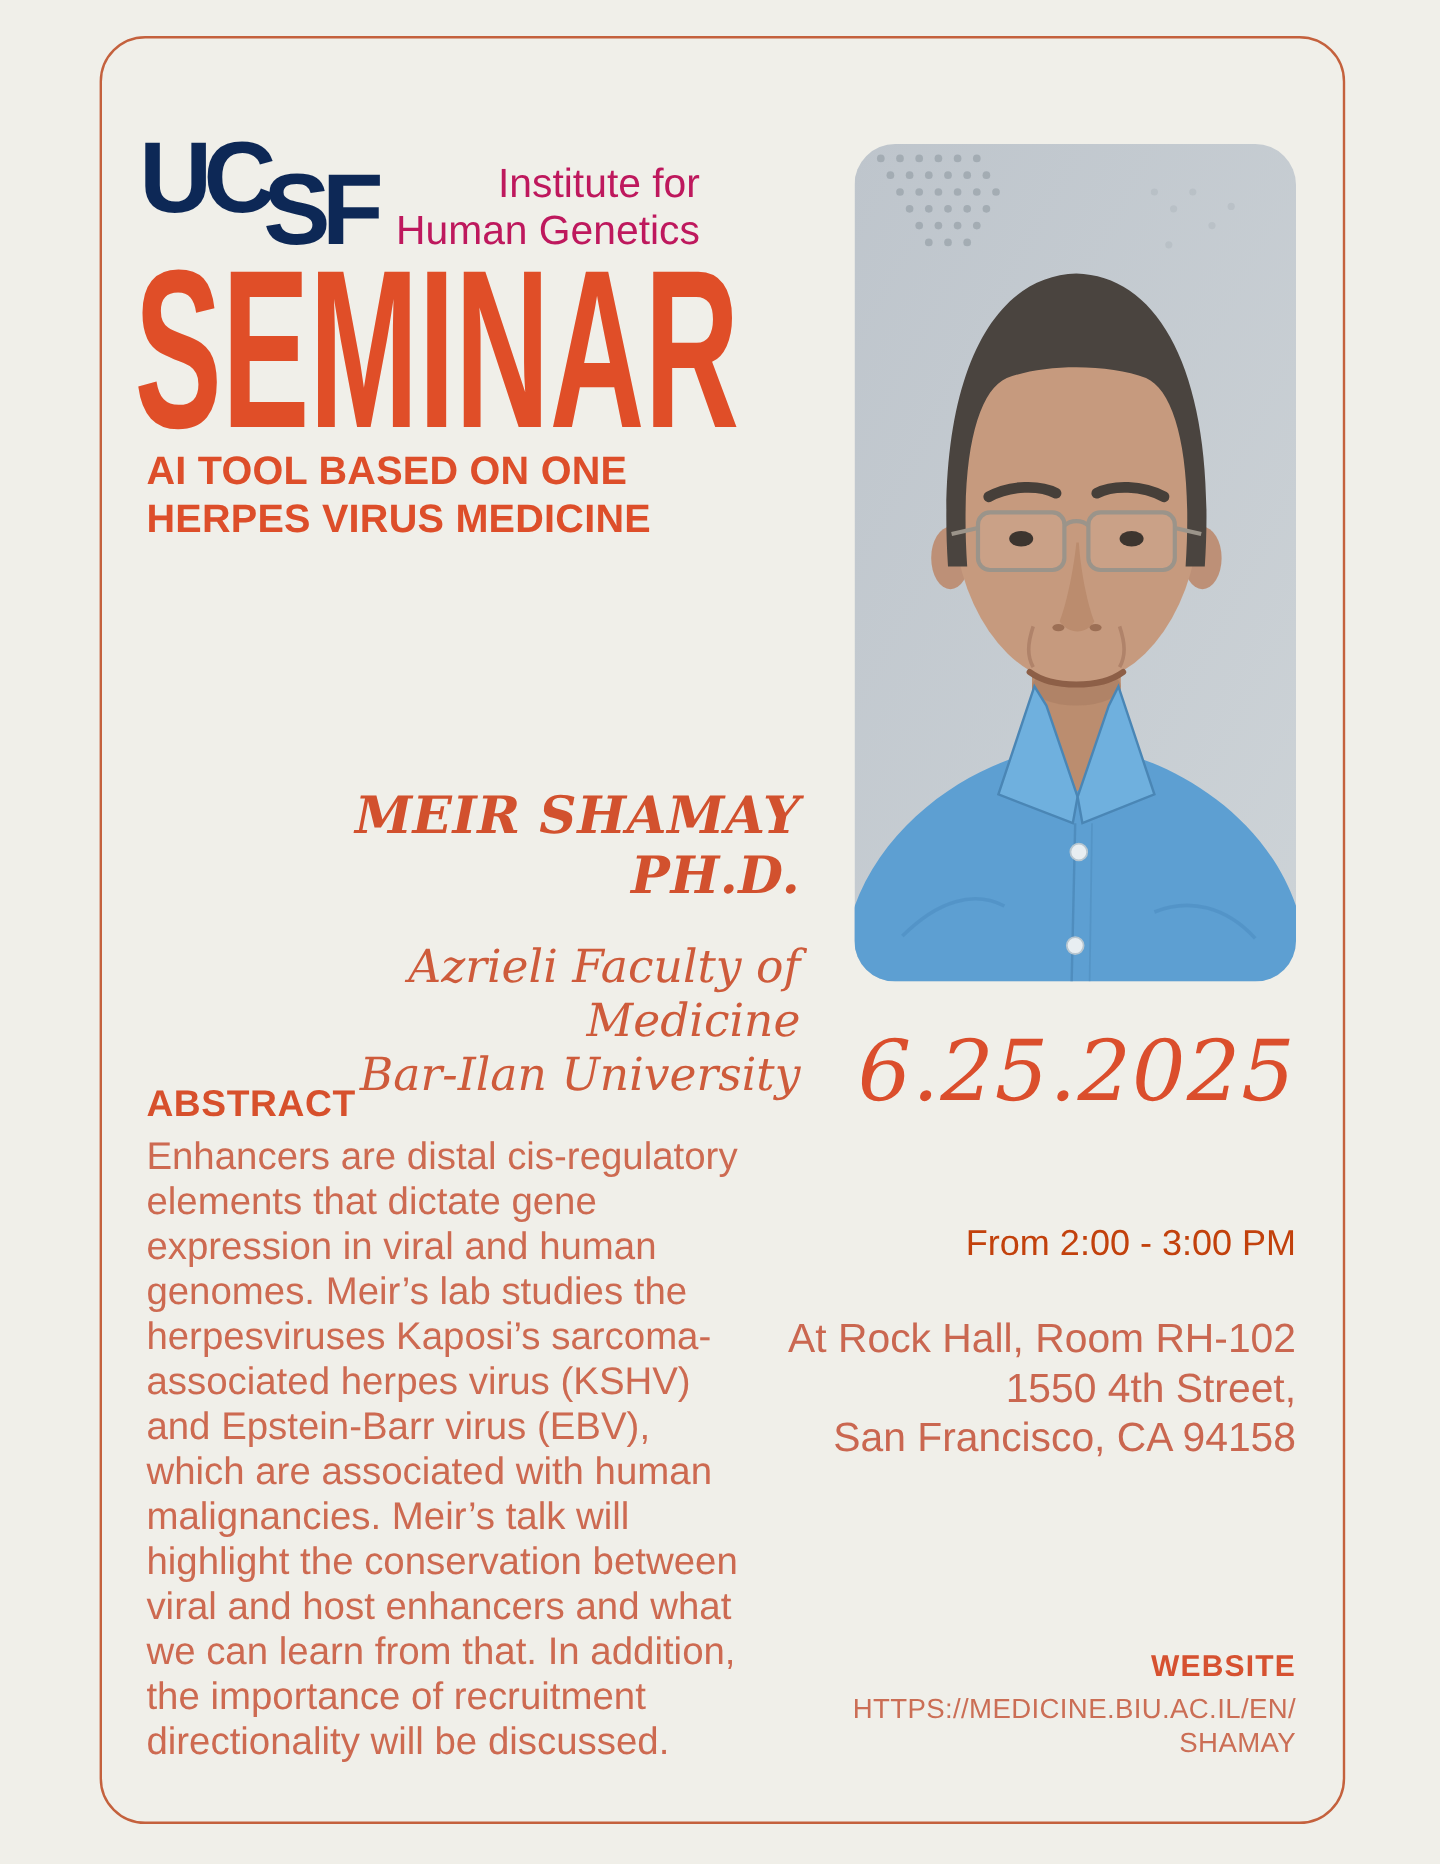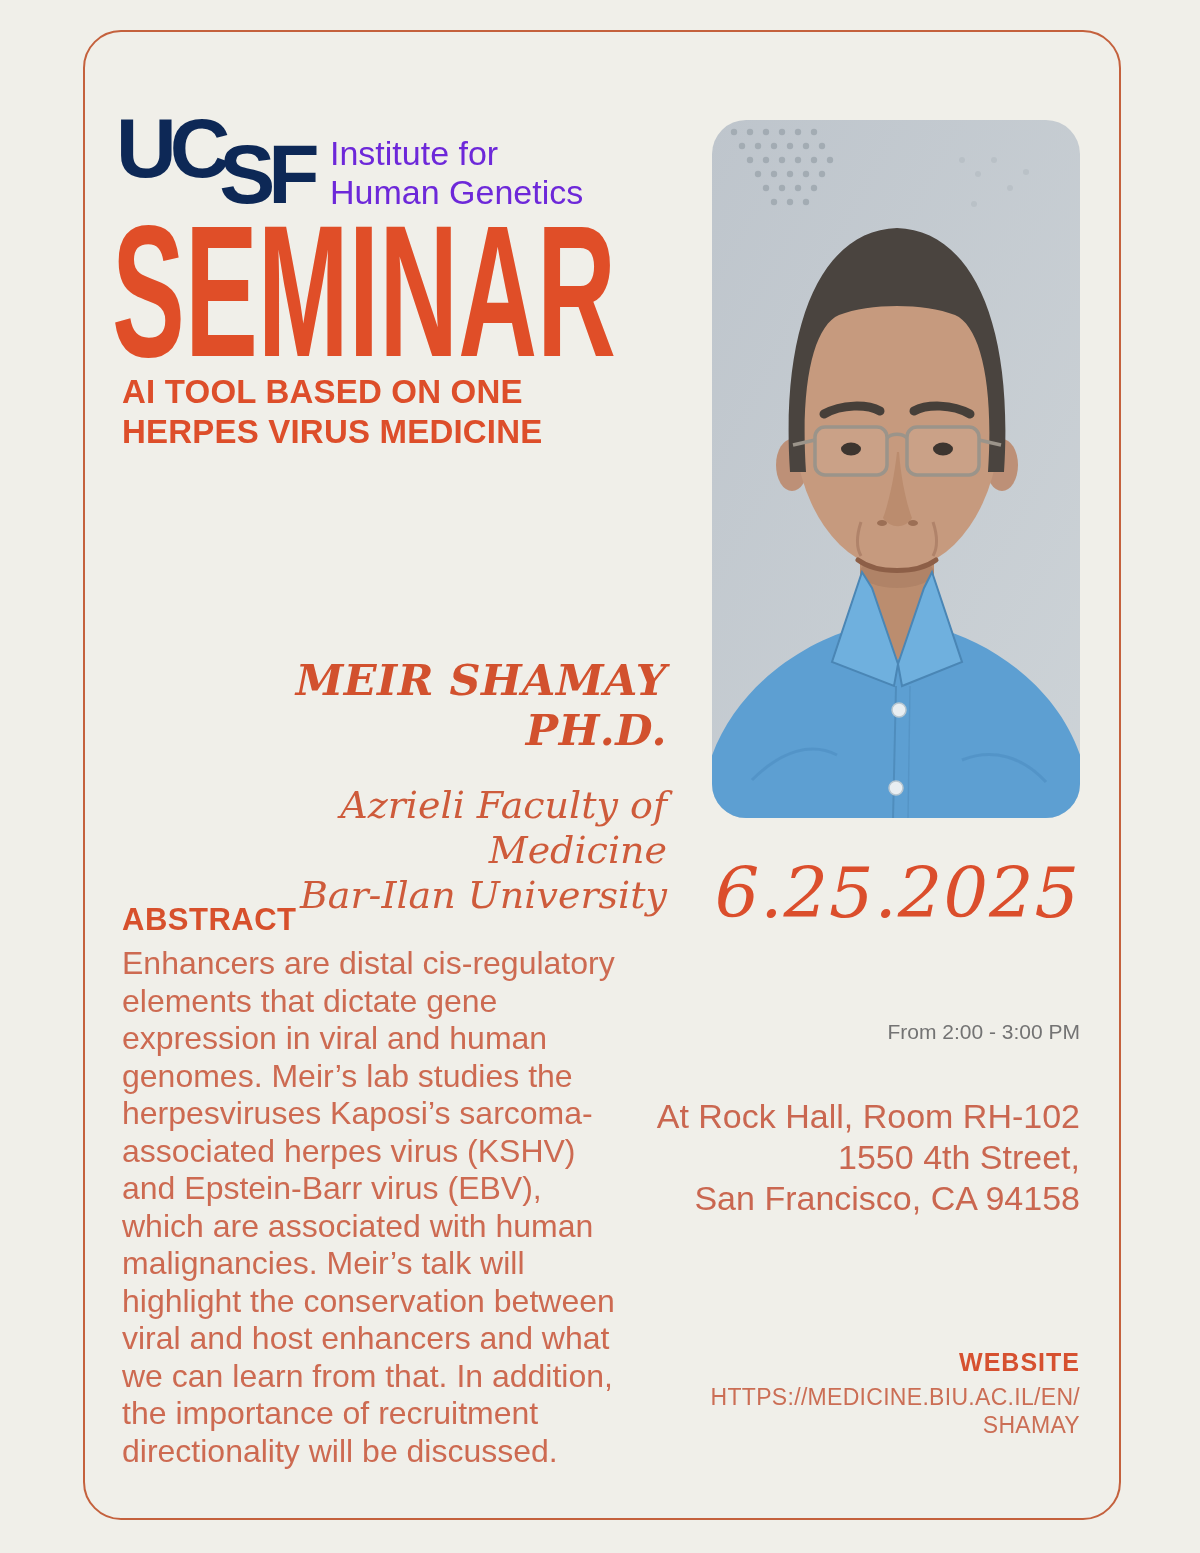--- a/index.html
+++ b/index.html
@@ -5,21 +5,21 @@
   html,body{margin:0;padding:0;background:#F0EFE9;}
   .canvas{position:relative;width:1200px;height:1553px;background:#F0EFE9;overflow:hidden;
           font-family:"Liberation Sans",sans-serif;}
   .abs{position:absolute;}
   .frame{left:83px;top:30px;width:1034px;height:1486px;border:2.5px solid #C4613D;border-radius:38px;}
 
   
   .wordmark{left:116px;top:106px;color:#0D2856;font-weight:bold;font-size:84px;line-height:1;
             letter-spacing:-7px;white-space:nowrap;}
   .wordmark .sf{position:relative;top:26px;left:-4px;}
-  .orgname{left:330px;top:134px;color:#6d28d9;font-size:34px;line-height:39px;font-weight:400;}
+  .orgname{left:330px;top:134px;color:#be185d;font-size:34px;line-height:39px;font-weight:400;text-align:right;}
 
   
   .seminar-svg{left:112px;top:218px;}
 
   
   .talk-title{left:122px;top:372px;color:#DD4E2A;font-size:33px;font-weight:800;line-height:40px;
               letter-spacing:0.2px;}
 
   
   .photo{left:712px;top:120px;width:368px;height:698px;border-radius:34px;overflow:hidden;}
@@ -30,25 +30,25 @@
   .speaker-name{font-size:43px;font-weight:bold;letter-spacing:0.5px;}
   .speaker-affil{margin-top:28px;font-size:38px;line-height:45px;color:#CE5B3B;}
 
   
   .abstract-h{left:122px;top:902px;color:#D7502C;font-size:31px;font-weight:800;letter-spacing:0.5px;}
   .abstract-body{left:122px;top:945px;width:500px;color:#CD6A51;font-size:32px;line-height:37.5px;}
 
   
   .date{left:640px;top:852px;width:440px;text-align:right;color:#DB4E2C;
         font-family:"DejaVu Serif",serif;font-style:italic;font-size:70px;letter-spacing:1px;}
-  .time{left:640px;top:1020px;width:440px;text-align:right;color:#737373;font-size:21px;}
+  .time{left:640px;top:1020px;width:440px;text-align:right;color:#c2410c;font-size:30px;}
   .location{left:600px;top:1096px;width:480px;text-align:right;color:#CA6750;
             font-size:34px;line-height:41px;}
   .website{left:640px;top:1348px;width:440px;text-align:right;}
-  .website-label{color:#D65130;font-size:25px;font-weight:800;letter-spacing:1px;}
+  .website-label{color:#D65130;font-size:25px;font-weight:800;letter-spacing:1px;margin-top:27px;}
   .website-url{margin-top:6px;color:#CB6E55;font-size:23px;line-height:28px;letter-spacing:0.3px;}
 </style>
 </head>
 <body>
 
 <div class="canvas">
 
   <div class="abs frame"></div>
 
   <div class="abs wordmark">

